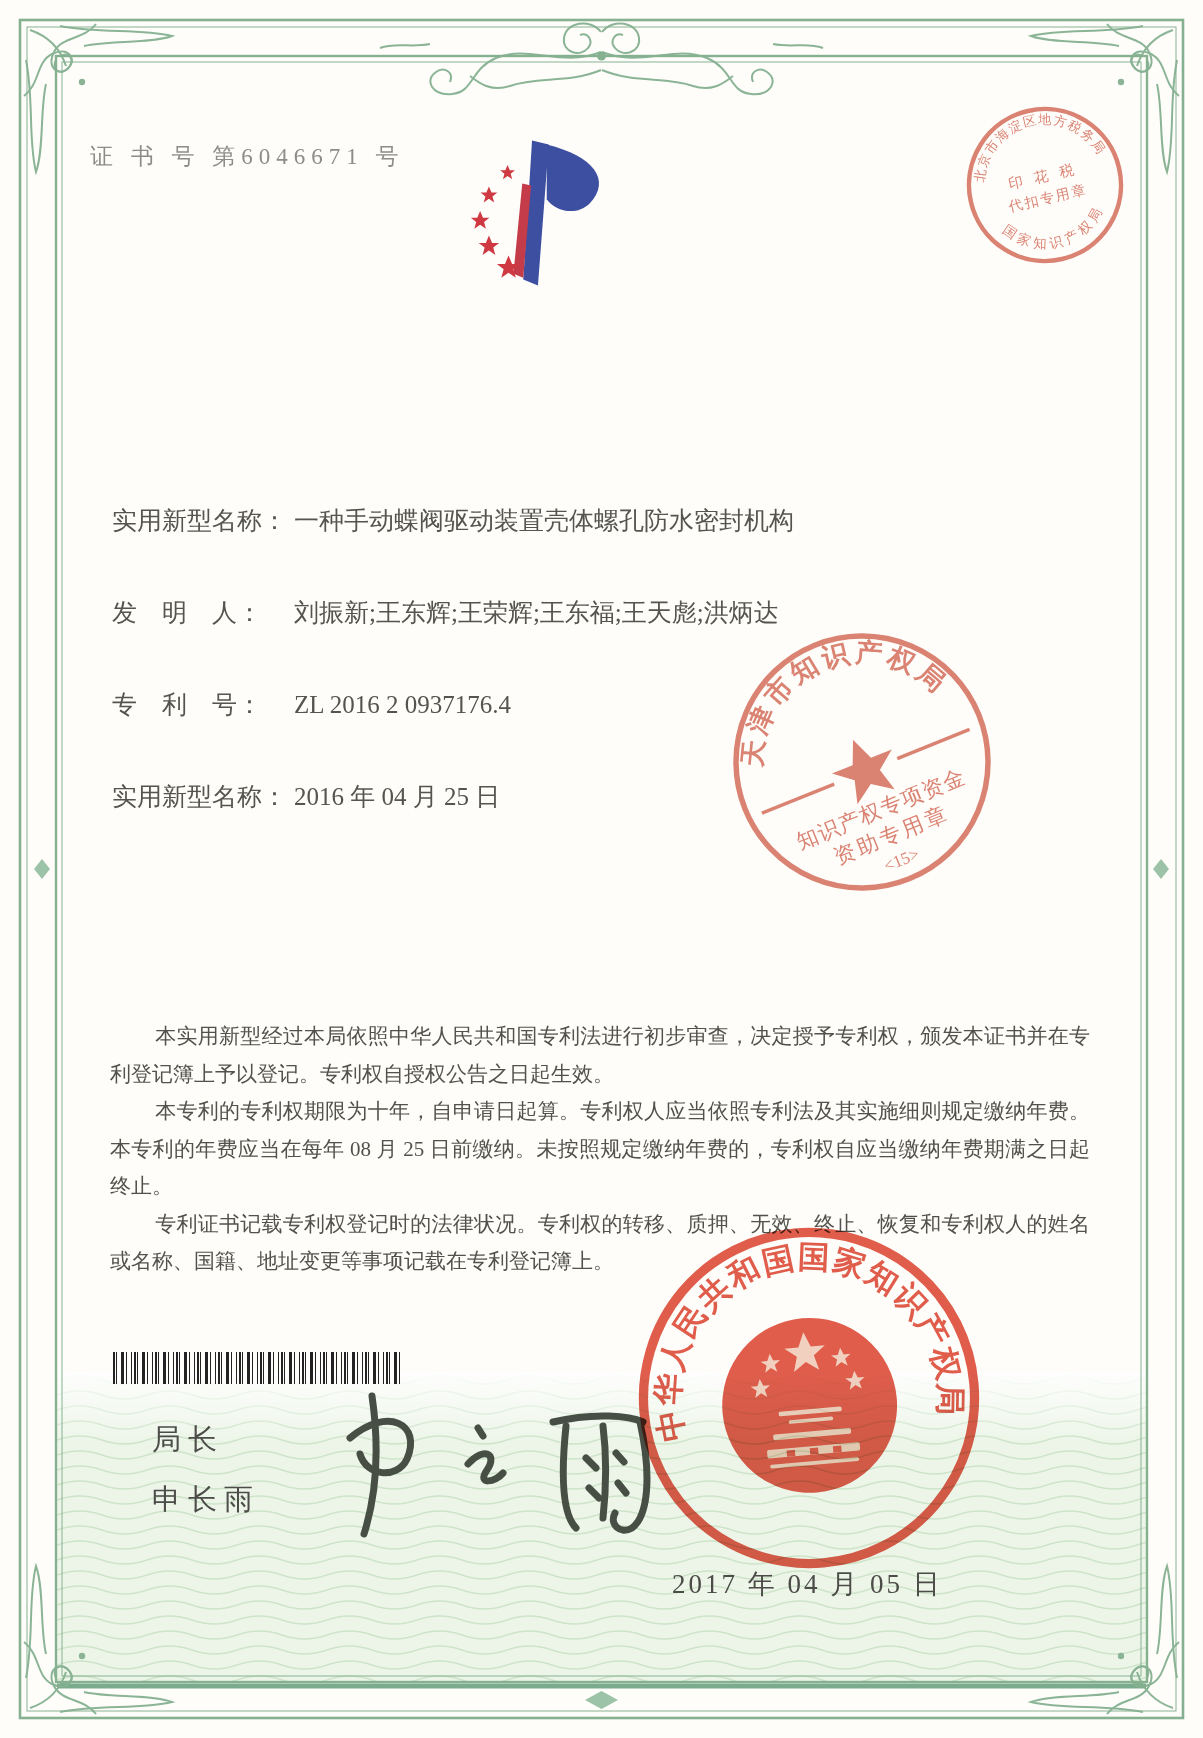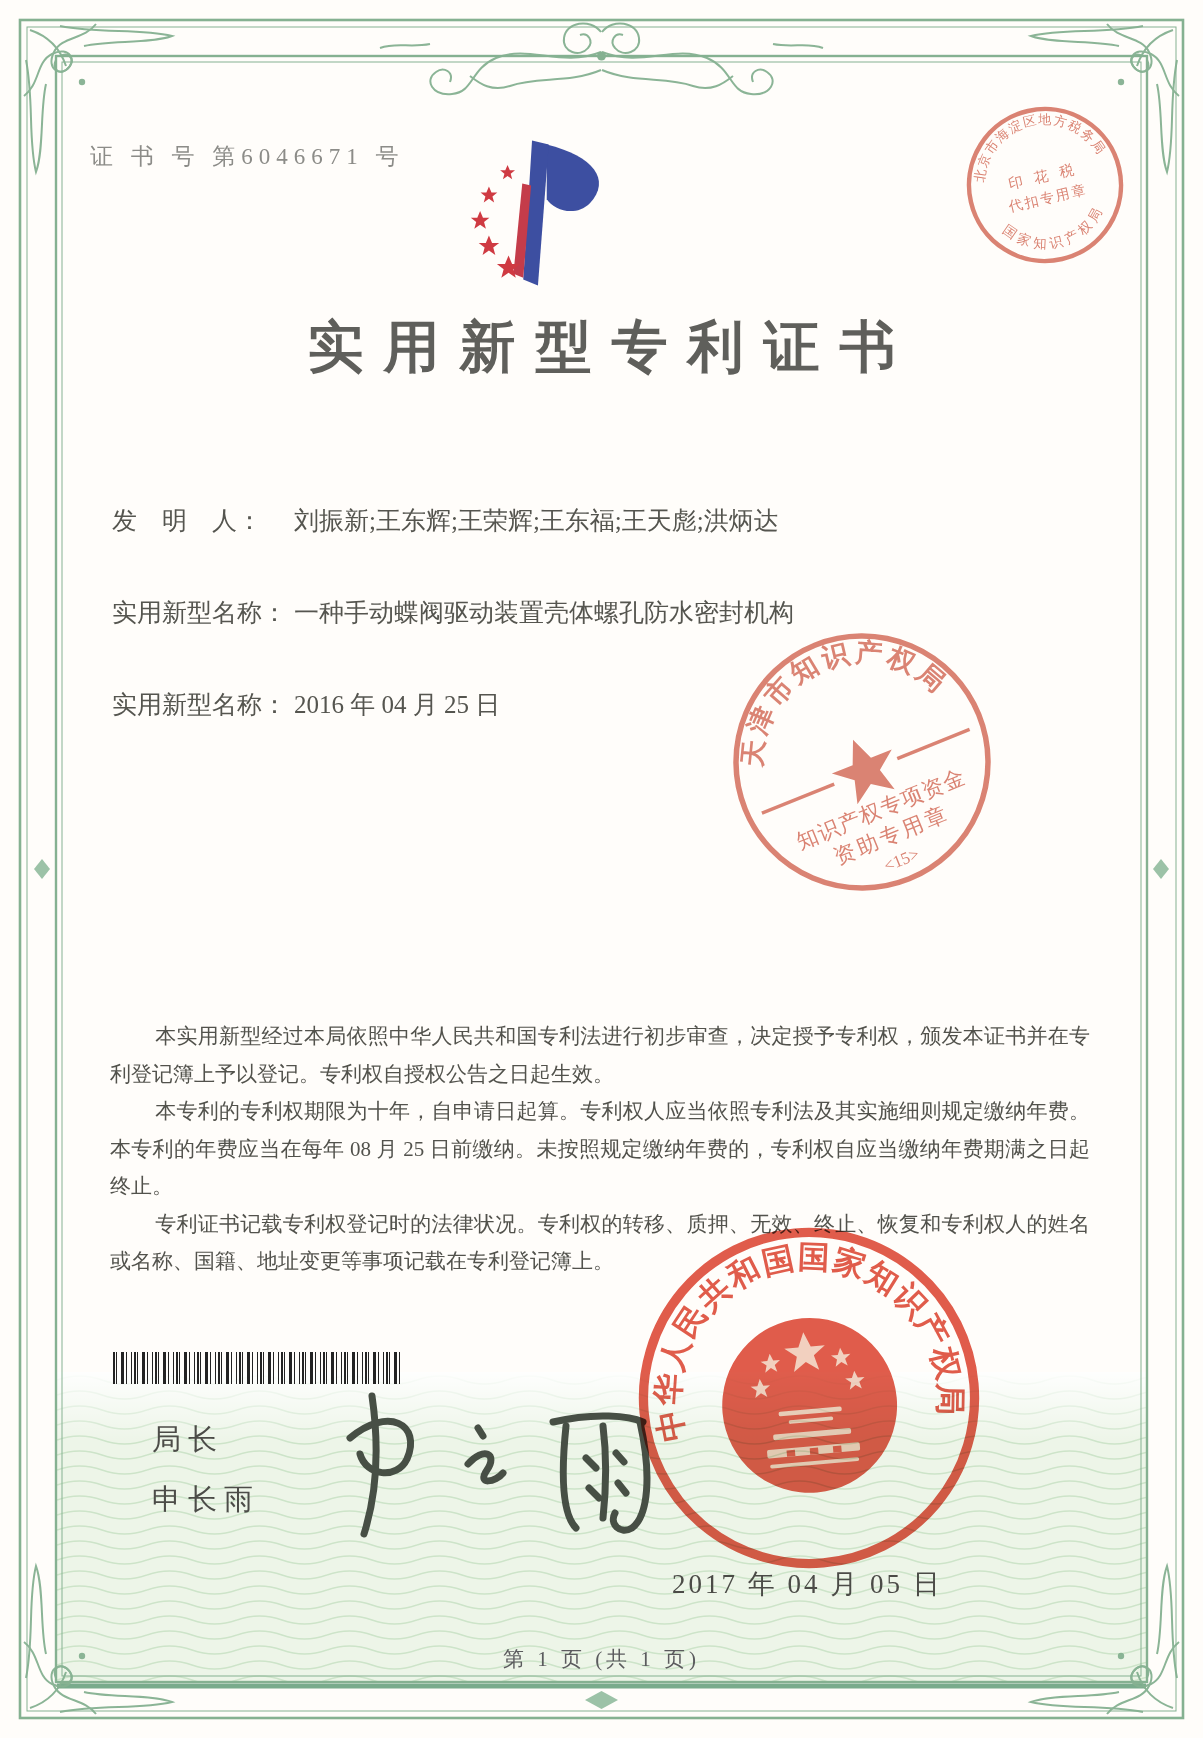--- a/index.html
+++ b/index.html
@@ -91,25 +91,25 @@
     <g fill="#cf3a42">
       <path transform="translate(72,45) scale(0.8)" d="M0,-10 L2.9,-3.1 L9.5,-3.1 L4,1.2 L5.9,8.1 L0,4 L-5.9,8.1 L-4,1.2 L-9.5,-3.1 L-2.9,-3.1 Z"></path>
       <path transform="translate(53,68) scale(0.9)" d="M0,-10 L2.9,-3.1 L9.5,-3.1 L4,1.2 L5.9,8.1 L0,4 L-5.9,8.1 L-4,1.2 L-9.5,-3.1 L-2.9,-3.1 Z"></path>
       <path transform="translate(44,94) scale(1.0)" d="M0,-10 L2.9,-3.1 L9.5,-3.1 L4,1.2 L5.9,8.1 L0,4 L-5.9,8.1 L-4,1.2 L-9.5,-3.1 L-2.9,-3.1 Z"></path>
       <path transform="translate(53,120) scale(1.1)" d="M0,-10 L2.9,-3.1 L9.5,-3.1 L4,1.2 L5.9,8.1 L0,4 L-5.9,8.1 L-4,1.2 L-9.5,-3.1 L-2.9,-3.1 Z"></path>
       <path transform="translate(73,142) scale(1.25)" d="M0,-10 L2.9,-3.1 L9.5,-3.1 L4,1.2 L5.9,8.1 L0,4 L-5.9,8.1 L-4,1.2 L-9.5,-3.1 L-2.9,-3.1 Z"></path>
     </g>
   </svg>
 
   <div class="abs cert-no">证 书 号 第6046671 号</div>
-  <div class="abs title">实用新型专利证书</div>
 
   <div class="abs fields">
+    <div class="field"><span class="flabel">实用新型名称：</span><span>一种手动蝶阀驱动装置壳体螺孔防水密封机构</span></div>
     <div class="field"><span class="flabel">发　明　人：</span><span>刘振新;王东辉;王荣辉;王东福;王天彪;洪炳达</span></div>
-    <div class="field"><span class="flabel">实用新型名称：</span><span>一种手动蝶阀驱动装置壳体螺孔防水密封机构</span></div>
+    <div class="field"><span class="flabel">专　利　号：</span><span>ZL 2016 2 0937176.4</span></div>
     <div class="field"><span class="flabel">实用新型名称：</span><span>2016 年 04 月 25 日</span></div>
   </div>
 
   <div class="abs paras">
     <p>本实用新型经过本局依照中华人民共和国专利法进行初步审查，决定授予专利权，颁发本证书并在专利登记簿上予以登记。专利权自授权公告之日起生效。</p>
     <p>本专利的专利权期限为十年，自申请日起算。专利权人应当依照专利法及其实施细则规定缴纳年费。本专利的年费应当在每年 08 月 25 日前缴纳。未按照规定缴纳年费的，专利权自应当缴纳年费期满之日起终止。</p>
     <p>专利证书记载专利权登记时的法律状况。专利权的转移、质押、无效、终止、恢复和专利权人的姓名或名称、国籍、地址变更等事项记载在专利登记簿上。</p>
   </div>
 
   <div class="abs barcode"></div>
@@ -192,15 +192,14 @@
       </g>
       <g fill="#dd4b38">
         <rect x="171" y="254" width="9" height="7"></rect>
         <rect x="196" y="254" width="9" height="7"></rect>
         <rect x="221" y="254" width="9" height="7"></rect>
       </g>
     </g>
   </svg>
 
   <div class="abs seal-date">2017 年 04 月 05 日</div>
-  <div class="abs footer">第 1 页 (共 1 页)</div>
 
 </div>
 
 </body></html>

